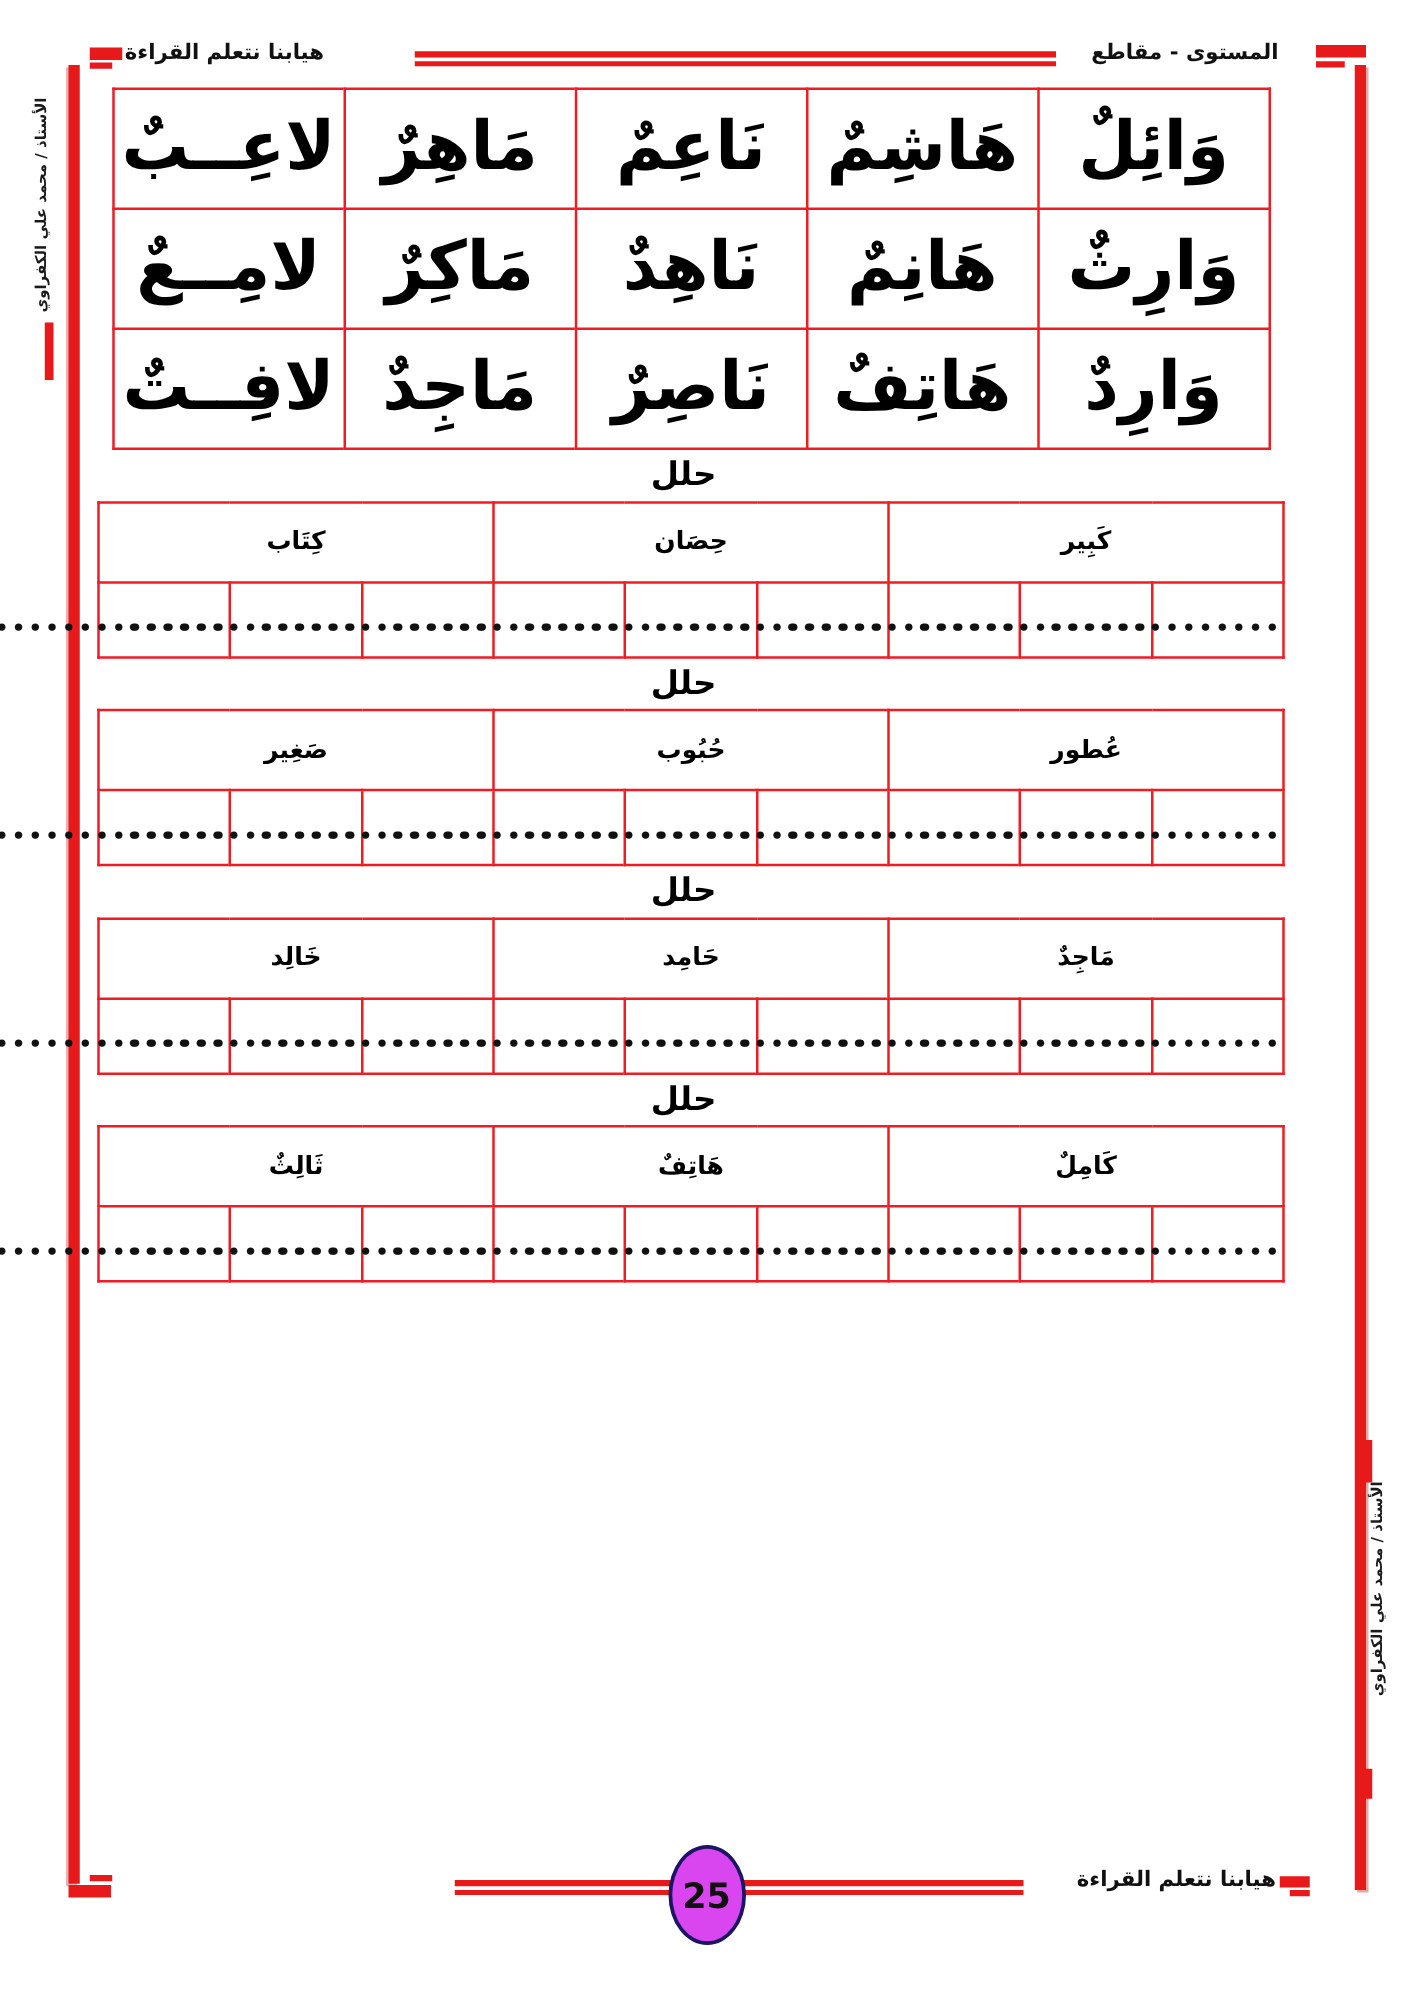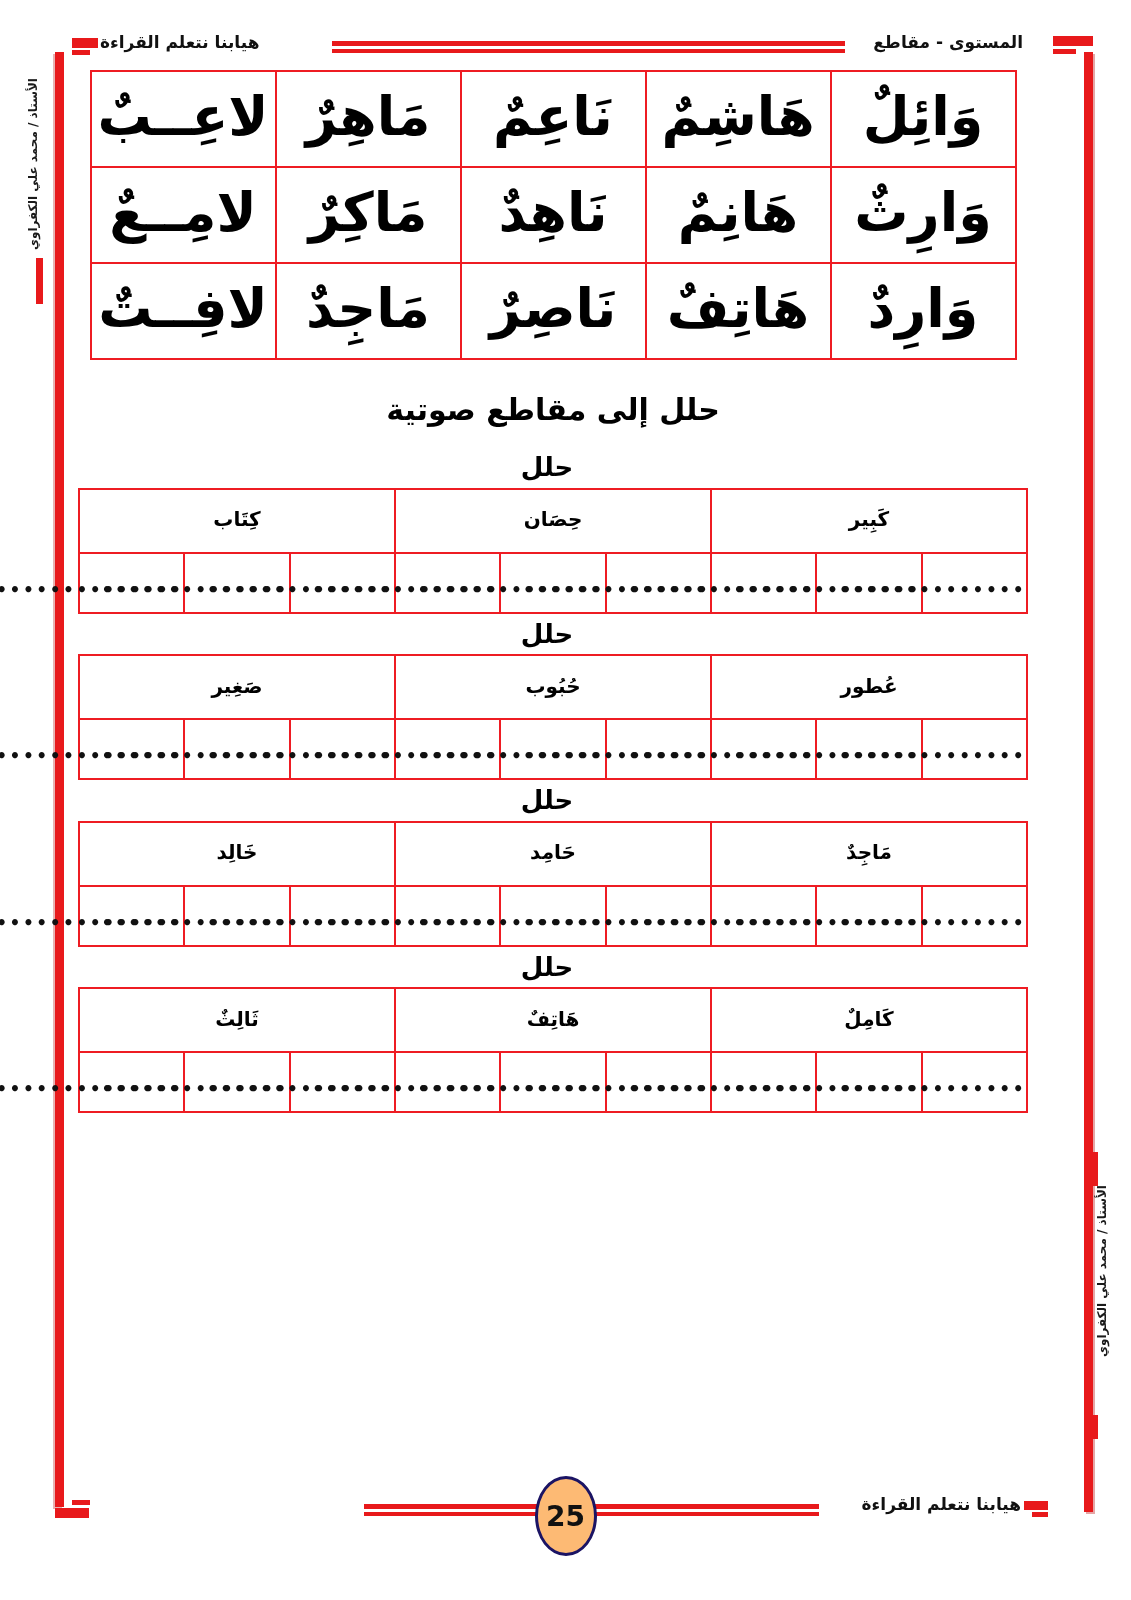--- a/index.html
+++ b/index.html
@@ -260,21 +260,21 @@
     background: #e8191b;
   }
 
   .page-number {
     position: absolute;
     bottom: 44px;
     left: 0; right: 0;
     margin: auto;
     width: 62px; height: 80px;
     border-radius: 50%;
-    background: #fdba74;
+    background: #d946ef;
     border: 3px solid #1b1464;
     display: flex;
     align-items: center;
     justify-content: center;
     font-size: 28px;
     font-weight: bold;
     color: #111;
     z-index: 5;
   }
 </style>
@@ -327,21 +327,20 @@
           <tr>
             <td>وَارِدٌ</td>
             <td>هَاتِفٌ</td>
             <td>نَاصِرٌ</td>
             <td>مَاجِدٌ</td>
             <td>لافِــتٌ</td>
           </tr>
         </tbody>
     </table>
 
-    <div class="section-title mid">حلل إلى مقاطع صوتية</div>
 
     <div id="exercise-list">
         <div class="exercise">
           <div class="exercise-label">حلل</div>
           <table class="syll">
             <tbody>
               <tr>
                 <td class="word-cell" colspan="3">كَبِير</td>
                 <td class="word-cell" colspan="3">حِصَان</td>
                 <td class="word-cell" colspan="3">كِتَاب</td>

